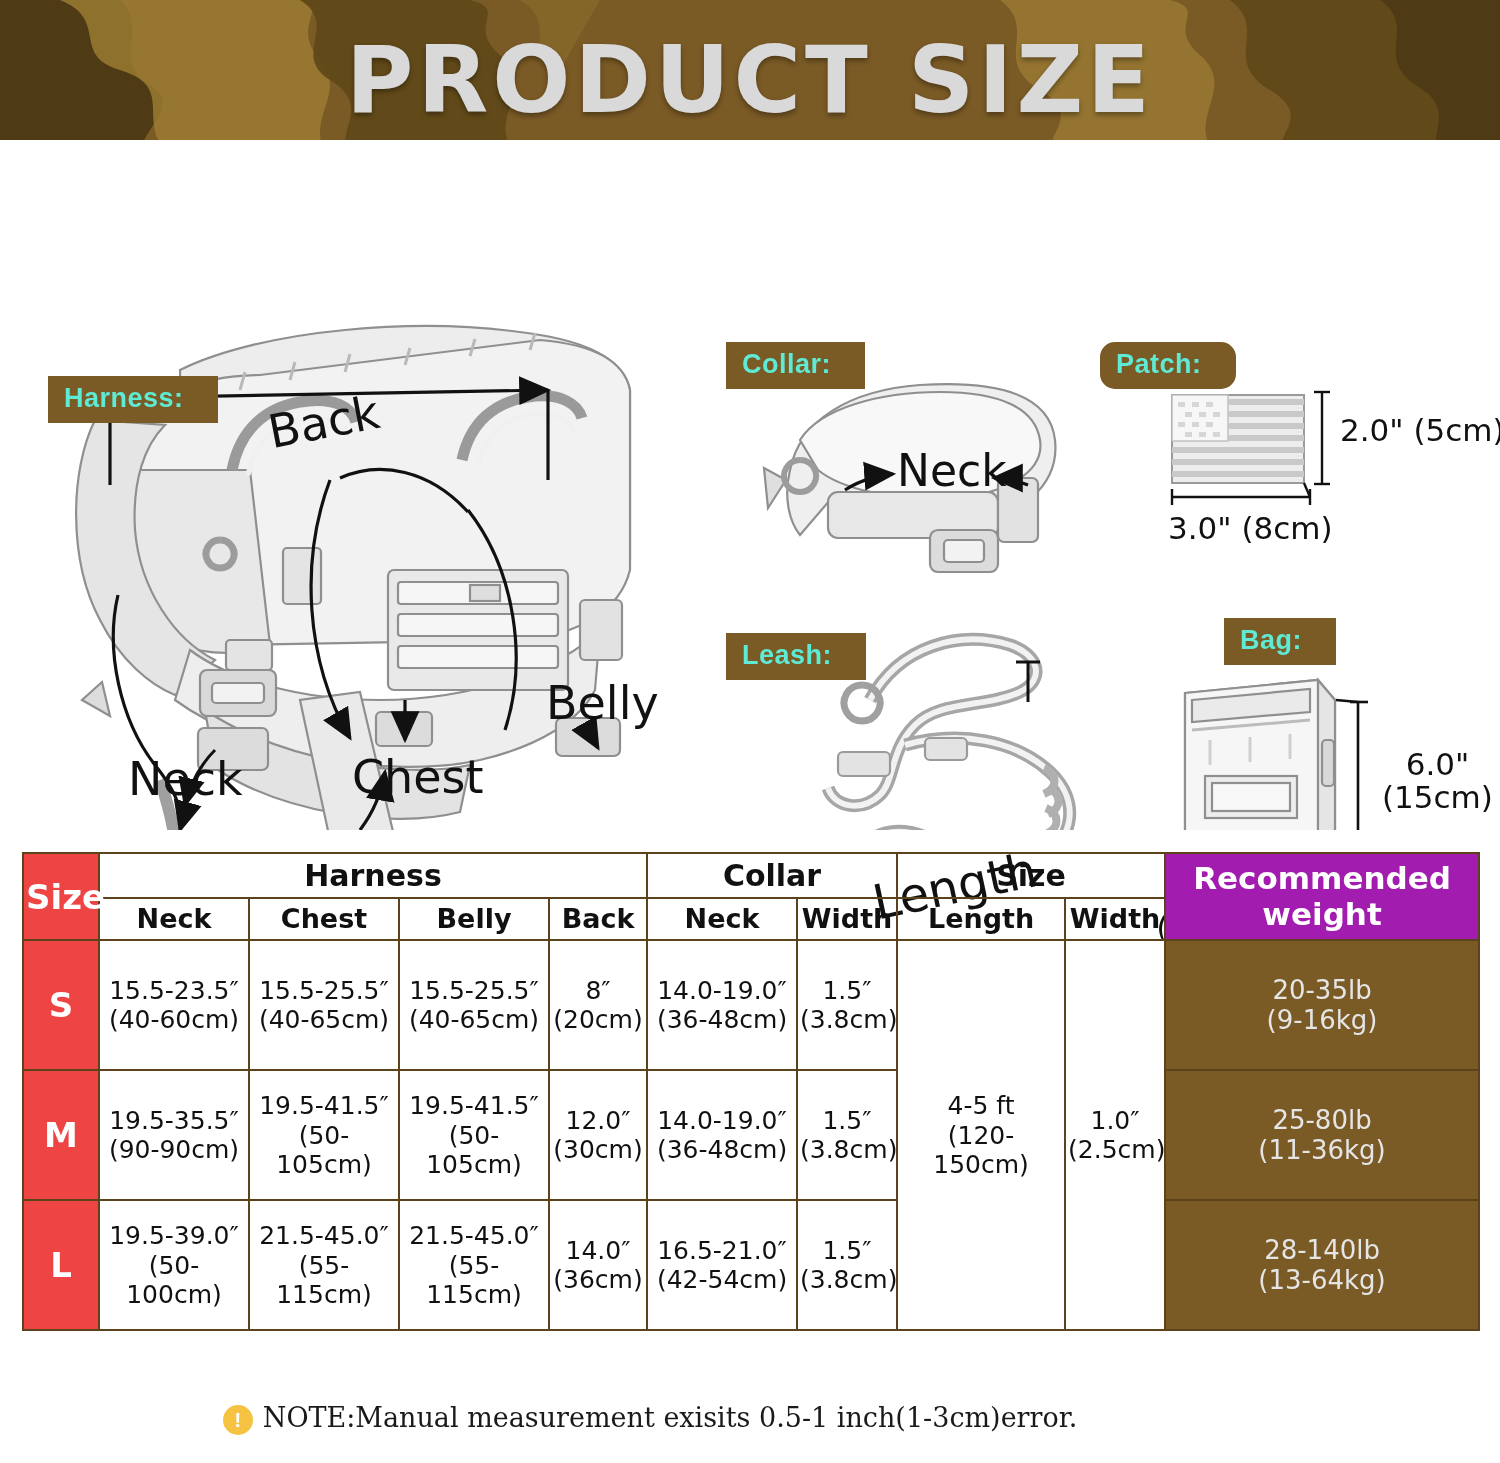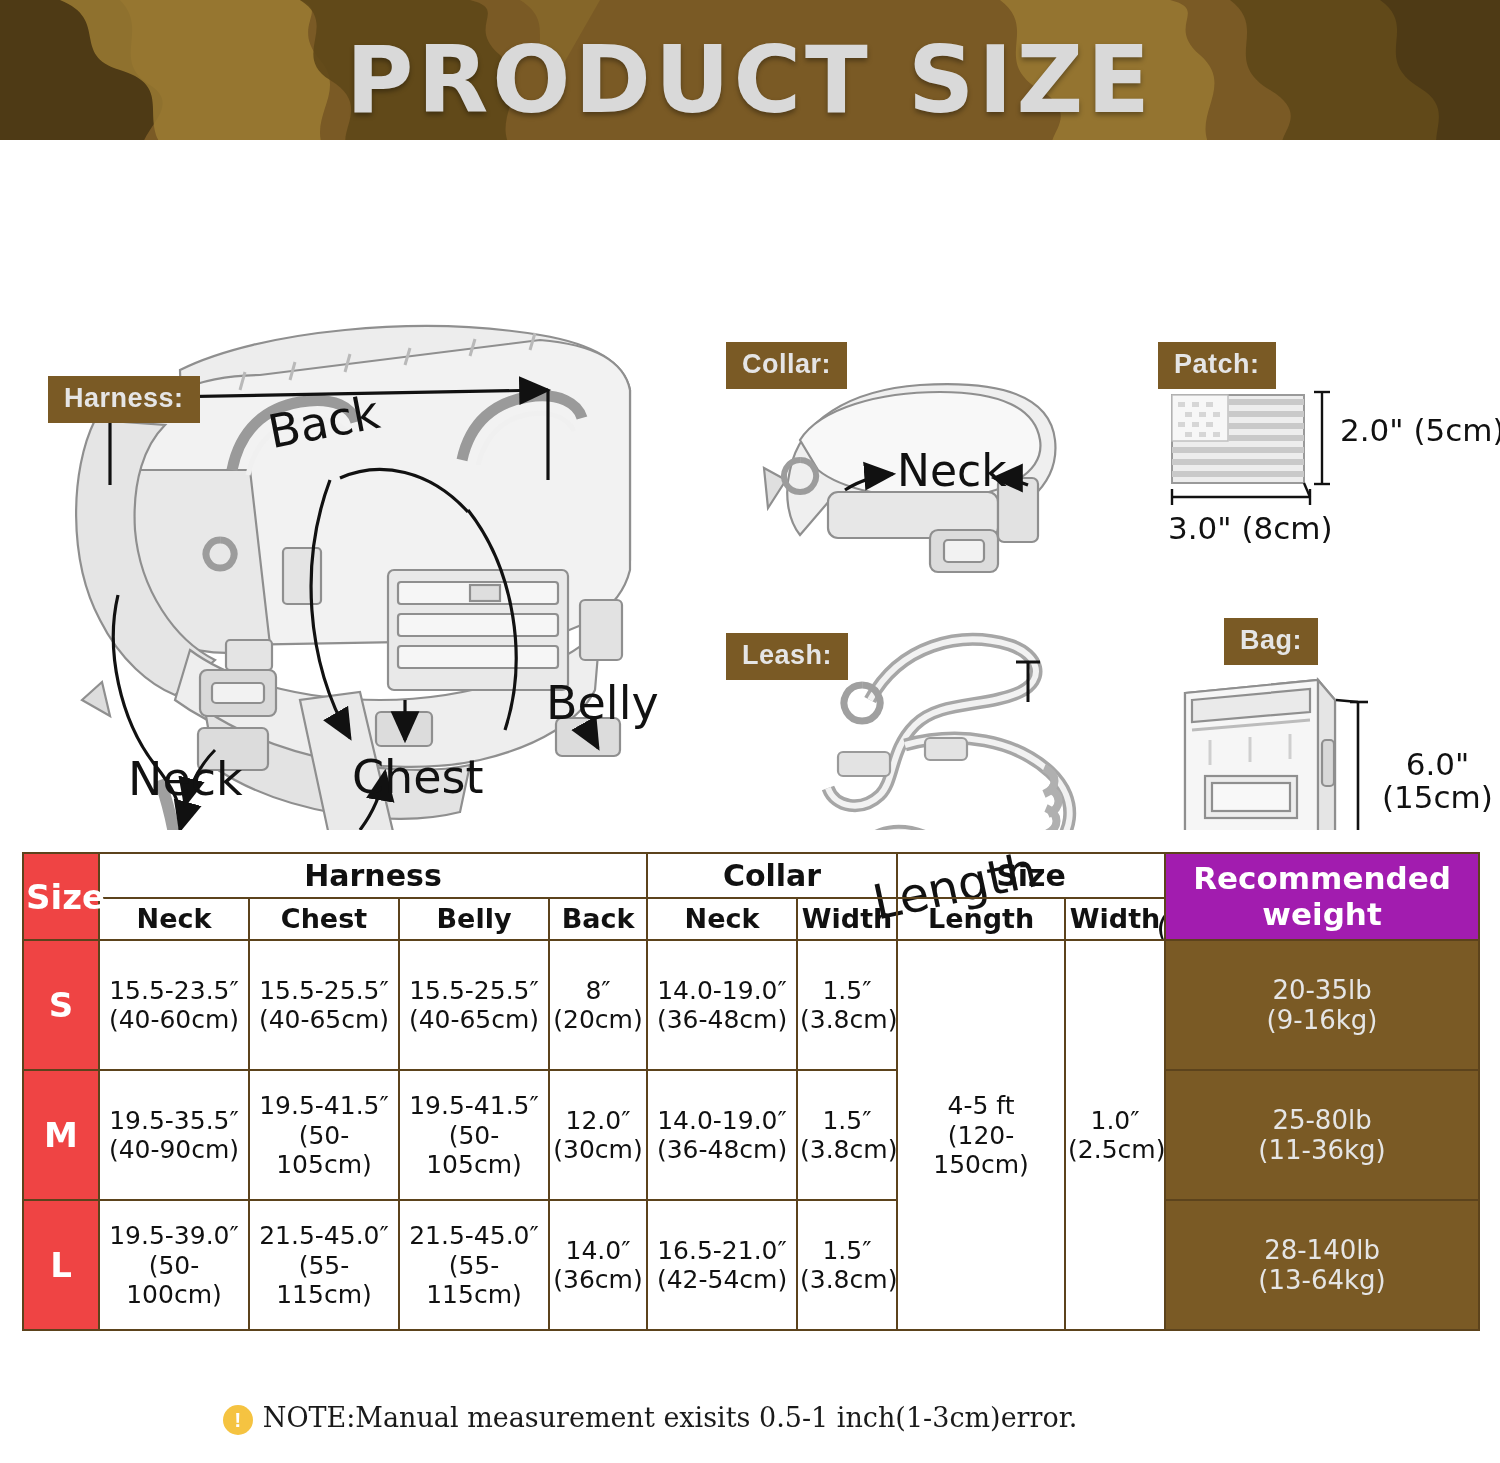--- a/index.html
+++ b/index.html
@@ -26,23 +26,23 @@
     color:#d9d9d9;
     font-family:"DejaVu Sans", sans-serif;
     text-shadow:0 3px 5px rgba(0,0,0,.35);
   }
 
   
   .illus{position:relative;width:1500px;height:690px;background:#fff;}
 
   .tag{
     position:absolute;
-    background:#7a5a25;color:#e5e5e5;
+    background:#7a5a25;color:#5eead4;
     font-size:27px;font-weight:bold;
-    padding:7px 16px 9px 16px;
+    padding:7px 34px 9px 16px;
     letter-spacing:.5px;
     white-space:nowrap;
   }
 
   .callout{
     position:absolute;
     font-size:40px;
     font-family:"DejaVu Sans", sans-serif;
     color:#111;
     white-space:nowrap;
@@ -306,21 +306,21 @@
       <path d="M1180,733 L1180,752"></path>
       <path d="M1300,747 L1300,766"></path>
       <path d="M1310,760 L1348,772"></path>
       <path d="M1308,750 L1316,772"></path>
       <path d="M1344,762 L1352,784"></path>
     </g>
   </svg>
 
   <div class="tag" style="left:48px;top:236px;">Harness:</div>
   <div class="tag" style="left:726px;top:202px;">Collar:</div>
-  <div class="tag" style="left:1158px;top:202px;">Patch:</div>
+  <div class="tag" style="left:1100px;top:202px;border-radius:15px;">Patch:</div>
   <div class="tag" style="left:726px;top:478px;margin-top:15px;">Leash:</div>
   <div class="tag" style="left:1224px;top:478px;">Bag:</div>
 
   <div class="callout" style="left:268px;top:255px;transform:rotate(-11deg);font-size:46px;">Back</div>
   <div class="callout" style="left:128px;top:612px;font-size:46px;">Neck</div>
   <div class="callout" style="left:352px;top:610px;font-size:46px;">Chest</div>
   <div class="callout" style="left:546px;top:536px;font-size:46px;">Belly</div>
   <div class="callout" style="left:897px;top:305px;font-size:44px;">Neck</div>
   <div class="callout" style="left:872px;top:718px;font-size:48px;transform:rotate(-12deg);">Length</div>
 
@@ -414,21 +414,21 @@
       <td class="rec cell">
         <div>20-35lb</div>
         <div>(9-16kg)</div>
       </td>
     </tr>
 
     <tr>
       <td class="size-col cell">M</td>
       <td class="cell">
         <div>19.5-35.5″</div>
-        <div>(40-90cm)</div>
+        <div>(90-90cm)</div>
       </td>
       <td class="cell">
         <div>19.5-41.5″</div>
         <div>(50-105cm)</div>
       </td>
       <td class="cell">
         <div>19.5-41.5″</div>
         <div>(50-105cm)</div>
       </td>
       <td class="cell">

